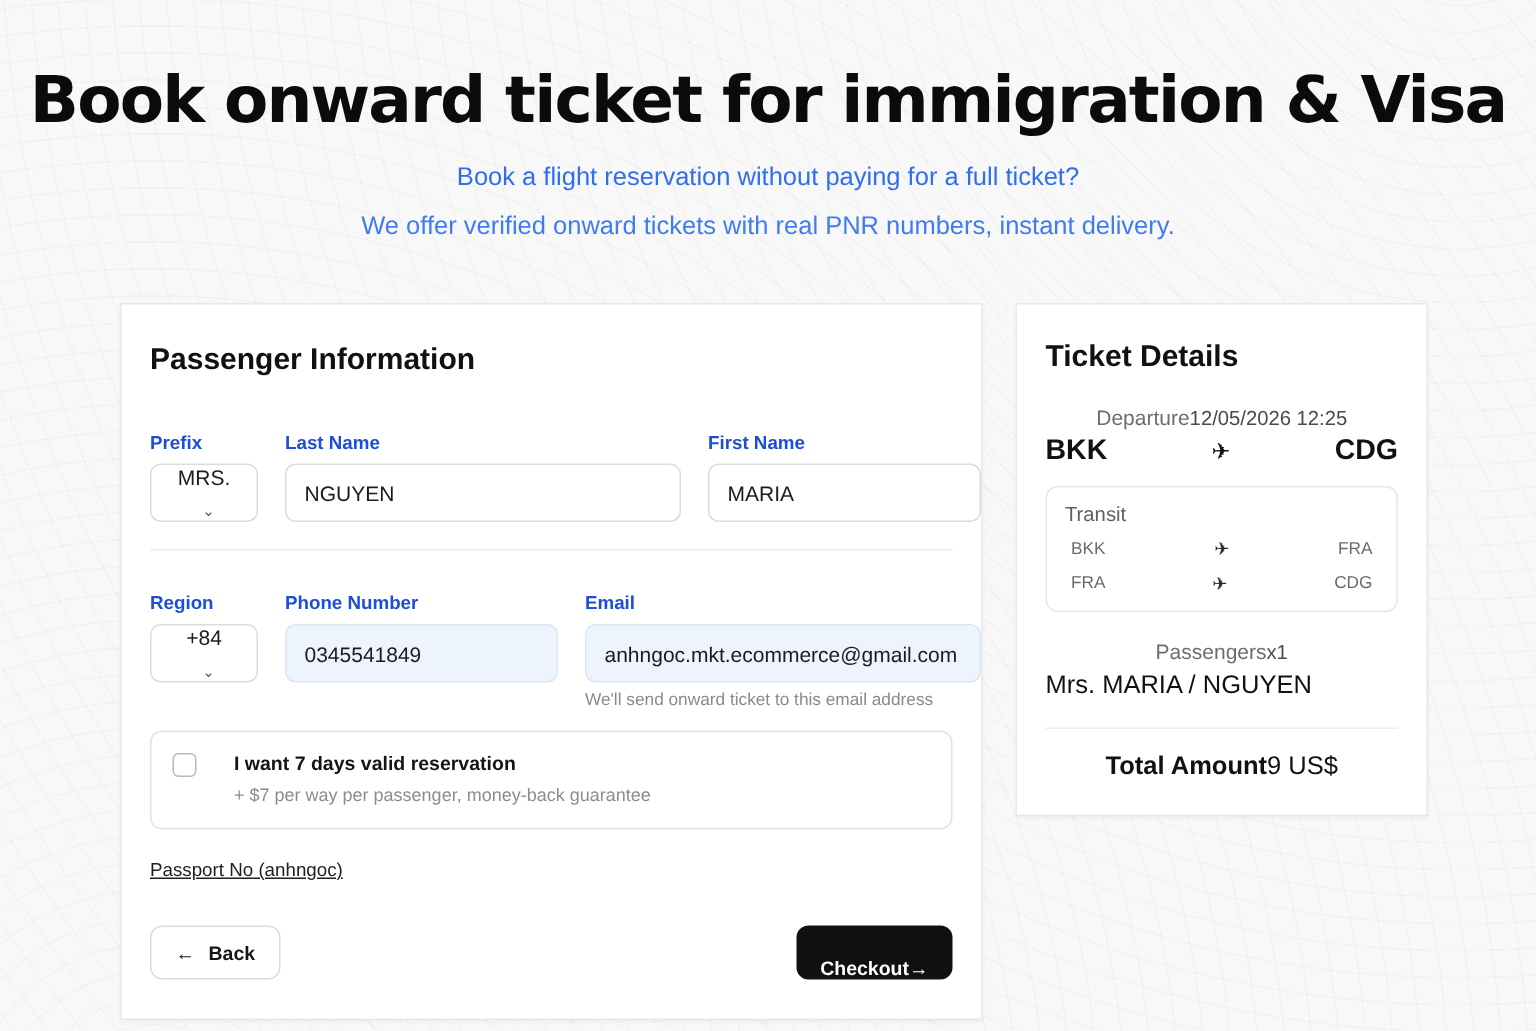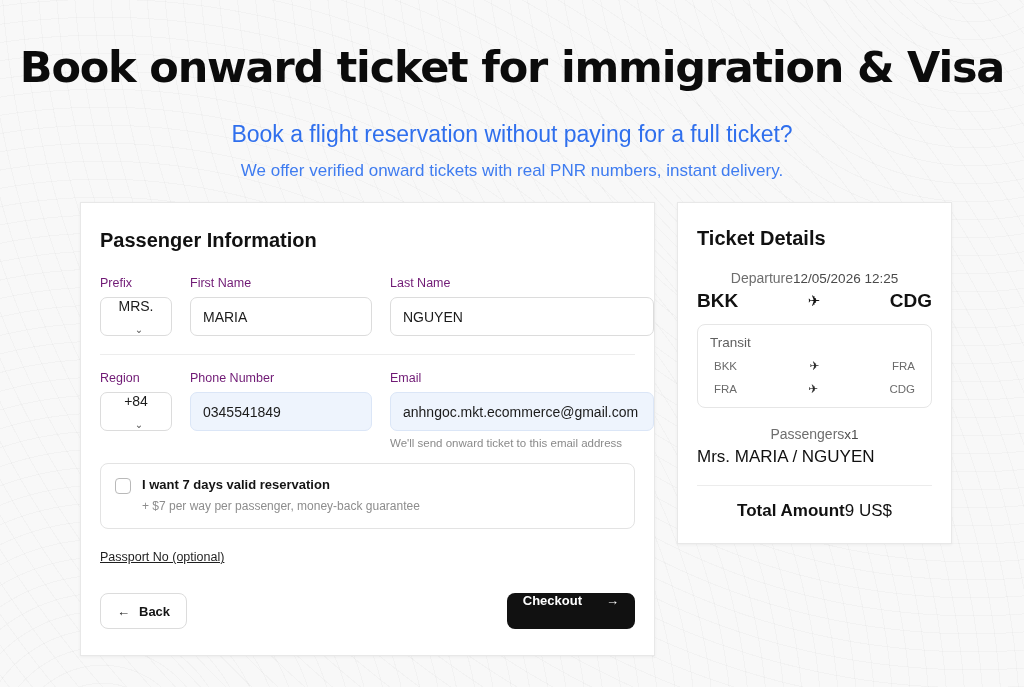--- a/index.html
+++ b/index.html
@@ -24,22 +24,22 @@
   }
   .hero h1 {
     margin: 0;
     font-size: 43px;
     font-weight: bold;
     letter-spacing: -1.2px;
     color: #0b0b0b;
     font-family: "DejaVu Sans", sans-serif;
   }
   .hero .sub1 {
-    margin-top: 29px;
-    font-size: 23px;
+    margin-top: 16px;
+    font-size: 17px;
     color: #2f6fed;
   }
   .hero .sub2 {
     margin-top: 13px;
     font-size: 17px;
     color: #3f7cf0;
   }
 
   .content {
     position: absolute;
@@ -69,23 +69,24 @@
   }
 
   .field-row {
     display: flex;
     gap: 18px;
     margin-bottom: 4px;
   }
   .field { display: flex; flex-direction: column; }
   .field label {
     font-size: 12.5px;
-    font-weight: normal;
-    color: #701a75;
+    font-weight: bold;
+    color: #1d4ed8;
     margin-bottom: 7px;
+    margin-top: 12px;
   }
   .input {
     height: 39px;
     border: 1px solid #dcdcdc;
     border-radius: 7px;
     padding: 0 12px;
     font-size: 14px;
     color: #1b1b1b;
     background: #fff;
     display: flex;
@@ -125,21 +126,21 @@
     margin-top: 6px;
     text-align: left;
   }
 
   .checkbox-box {
     margin-top: 14px;
     border: 1px solid #e3e3e3;
     border-radius: 8px;
     padding: 13px 14px 15px 14px;
     display: flex;
-    gap: 11px;
+    gap: 25px;
     align-items: flex-start;
   }
   .cbox {
     width: 16px; height: 16px;
     border: 1.5px solid #b9b9b9;
     border-radius: 4px;
     background: #fff;
     flex: 0 0 auto;
     margin-top: 1px;
   }
@@ -184,22 +185,22 @@
     cursor: pointer;
   }
   .btn-checkout {
     border: none;
     border-radius: 8px;
     background: #111111;
     color: #fff;
     height: 36px;
     padding: 0 16px;
     display: flex;
-    align-items: flex-start;
-    gap: 24px;
+    align-items: flex-end;
+    gap: 0;
     font-size: 13px;
     font-weight: bold;
     cursor: pointer;
   }
 
   .right-card {
     width: 275px;
     padding: 20px 19px 22px 19px;
   }
   .right-card h2 {
@@ -274,26 +275,26 @@
 
       <div class="field-row">
         <div class="field">
           <label>Prefix</label>
           <div class="input select w-prefix">
             <span>MRS.</span>
             <span class="chev">⌄</span>
           </div>
         </div>
         <div class="field">
+          <label>Last Name</label>
+          <div class="input w-last">NGUYEN</div>
+        </div>
+        <div class="field">
           <label>First Name</label>
           <div class="input w-first">MARIA</div>
-        </div>
-        <div class="field">
-          <label>Last Name</label>
-          <div class="input w-last">NGUYEN</div>
         </div>
       </div>
 
       <div class="divider"></div>
 
       <div class="field-row">
         <div class="field">
           <label>Region</label>
           <div class="input select w-region">
             <span>+84</span>
@@ -313,21 +314,21 @@
 
       <div class="checkbox-box">
         <div class="cbox"></div>
         <div>
           <div class="cb-title">I want 7 days valid reservation</div>
           <div class="cb-sub">+ $7 per way per passenger, money-back guarantee</div>
         </div>
       </div>
 
       <div class="link-row">
-        <span class="link">Passport No (optional)</span>
+        <span class="link">Passport No (anhngoc)</span>
       </div>
 
       <div class="actions">
         <div class="btn-back">
           <span>←</span>
           <span>Back</span>
         </div>
         <div class="btn-checkout">
           <span>Checkout</span>
           <span>→</span>

